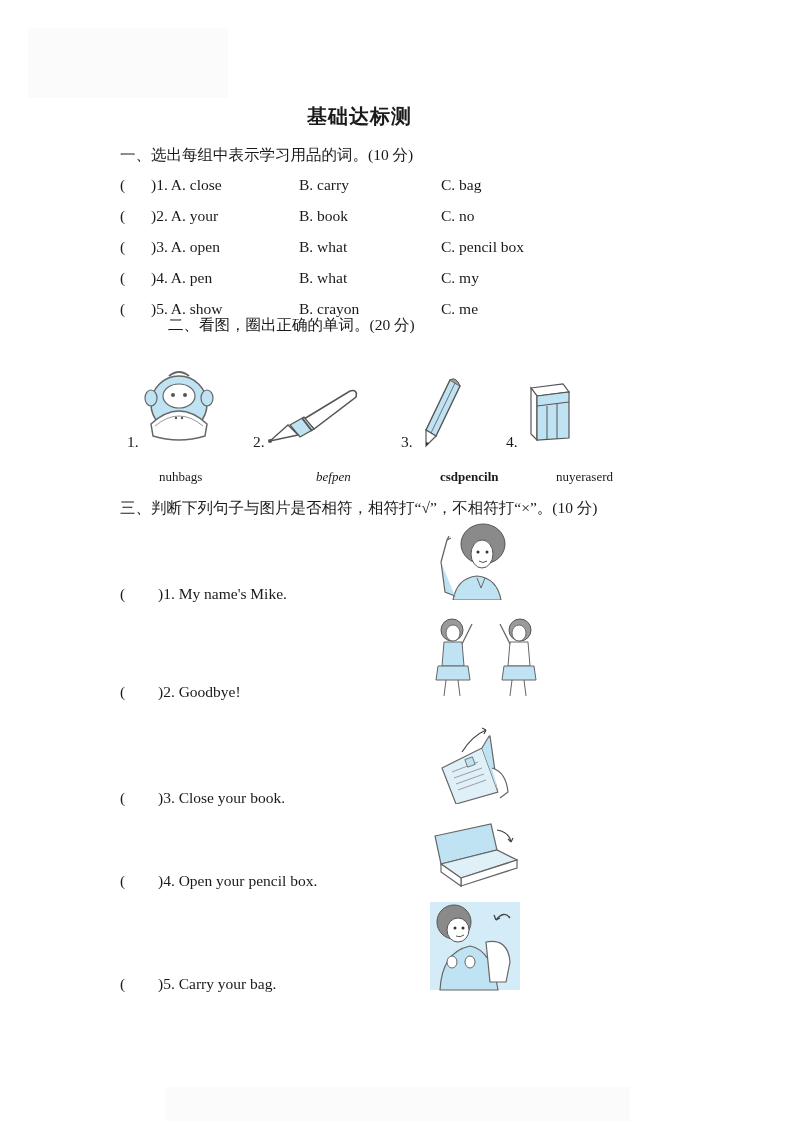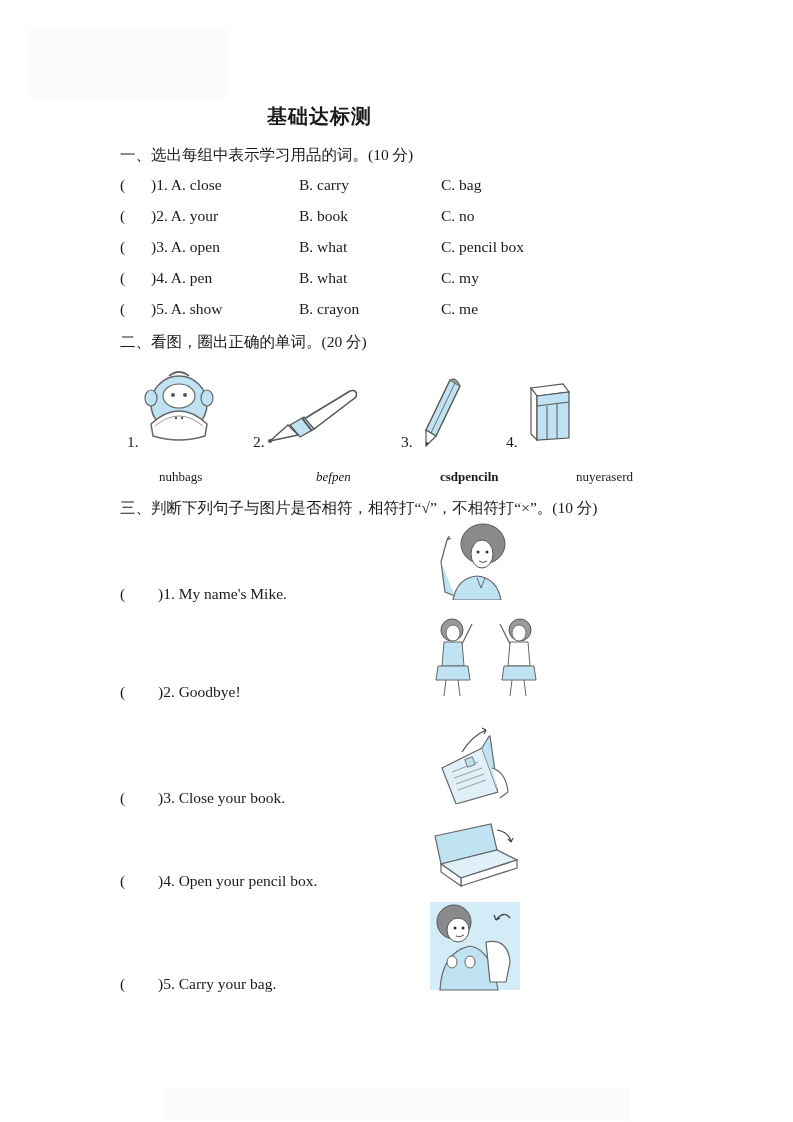--- a/index.html
+++ b/index.html
@@ -4,21 +4,21 @@
 <style>
   html, body { margin: 0; padding: 0; background: #ffffff; }
   body {
     width: 793px; height: 1122px; position: relative; overflow: hidden;
     font-family: "Liberation Serif", "DejaVu Serif", serif;
     color: #1a1a1a;
   }
   .faint-box { position: absolute; background: #fbfbfb; }
   .title {
     position: absolute; top: 103px; left: 0; width: 639px; text-align: center;
-    font-size: 20px; font-weight: bold; letter-spacing: 1px;
+    font-size: 20px; font-weight: bold; letter-spacing: 1px; padding-left: 40px;
   }
   .section-head {
     position: absolute; left: 120px; font-size: 15.5px; text-align: right;
   }
   .q1-row { position: absolute; left: 120px; font-size: 15.5px; height: 20px; width: 560px; }
   .q1-row span { position: absolute; top: 0; white-space: nowrap; }
   .paren-open { left: 0; }
   .q1-a { left: 31px; font-family: Liberation Serif, serif; }
   .q1-b { left: 179px; text-align: center; }
   .q1-c { left: 321px; }
@@ -66,21 +66,21 @@
   <span class="q1-b">B. what</span>
   <span class="q1-c">C. my</span>
 </div>
 <div class="q1-row" style="top:300px;">
   <span class="paren-open">(</span>
   <span class="q1-a">)5. A. show</span>
   <span class="q1-b">B. crayon</span>
   <span class="q1-c">C. me</span>
 </div>
 
-<div class="section-head" style="top:332px;">二、看图，圈出正确的单词。(20 分)</div>
+<div class="section-head" style="top:315px;margin-left:48px;">二、看图，圈出正确的单词。(20 分)</div>
 
 <span class="pic-num" style="left:127px;top:433px;">1.</span>
 <svg class="pic" style="left:143px;top:368px;" width="72" height="74" viewBox="0 0 72 74">
   <path d="M26 8 Q36 0 46 8" fill="none" stroke="#666" stroke-width="2"></path>
   <ellipse cx="36" cy="36" rx="28" ry="28" fill="#bfe3f3" stroke="#666" stroke-width="1.5"></ellipse>
   <ellipse cx="8" cy="30" rx="6" ry="8" fill="#bfe3f3" stroke="#666" stroke-width="1.2"></ellipse>
   <ellipse cx="64" cy="30" rx="6" ry="8" fill="#bfe3f3" stroke="#666" stroke-width="1.2"></ellipse>
   <ellipse cx="36" cy="28" rx="16" ry="12" fill="#fff" stroke="#666" stroke-width="1.2"></ellipse>
   <circle cx="30" cy="27" r="2" fill="#555"></circle>
     <circle cx="42" cy="27" r="2" fill="#555"></circle>
@@ -113,21 +113,21 @@
   <path d="M6 8 L38 4 L44 12 L12 16 Z" fill="#fff" stroke="#555" stroke-width="1.2"></path>
   <path d="M6 8 L12 16 L12 60 L6 54 Z" fill="#fff" stroke="#555" stroke-width="1.2"></path>
   <path d="M12 16 L44 12 L44 58 L12 60 Z" fill="#bfe3f3" stroke="#555" stroke-width="1.2"></path>
   <path d="M12 26 L44 22" stroke="#555" stroke-width="1"></path>
   <path d="M22 26 L22 59 M32 24 L32 59" stroke="#555" stroke-width="1"></path>
 </svg>
 
 <span class="word" style="left:159px;top:469px;">nuhbags</span>
 <span class="word" style="left:316px;top:469px;font-style:italic;">befpen</span>
 <span class="word" style="left:440px;top:469px;font-weight:bold;">csdpenciln</span>
-<span class="word" style="left:556px;top:469px;margin-left:20px;">nuyeraserd</span>
+<span class="word" style="left:556px;top:469px;">nuyeraserd</span>
 
 <div class="section-head" style="top:498px;">三、判断下列句子与图片是否相符，相符打“√”，不相符打“×”。(10 分)</div>
 
 <div class="q3-row" style="top:585px;">
   <span class="paren-open">(</span>
   <span class="stmt">)1. My name's Mike.</span>
 </div>
 <svg class="scene" style="left:437px;top:522px;" width="80" height="78" viewBox="0 0 80 78">
   <path d="M16 78 Q20 56 40 54 Q60 56 64 78 Z" fill="#bfe3f3" stroke="#666" stroke-width="1.2"></path>
   <path d="M4 40 L10 18 M10 18 L12 14 M10 18 L14 16" stroke="#666" stroke-width="1.3" fill="none"></path>

